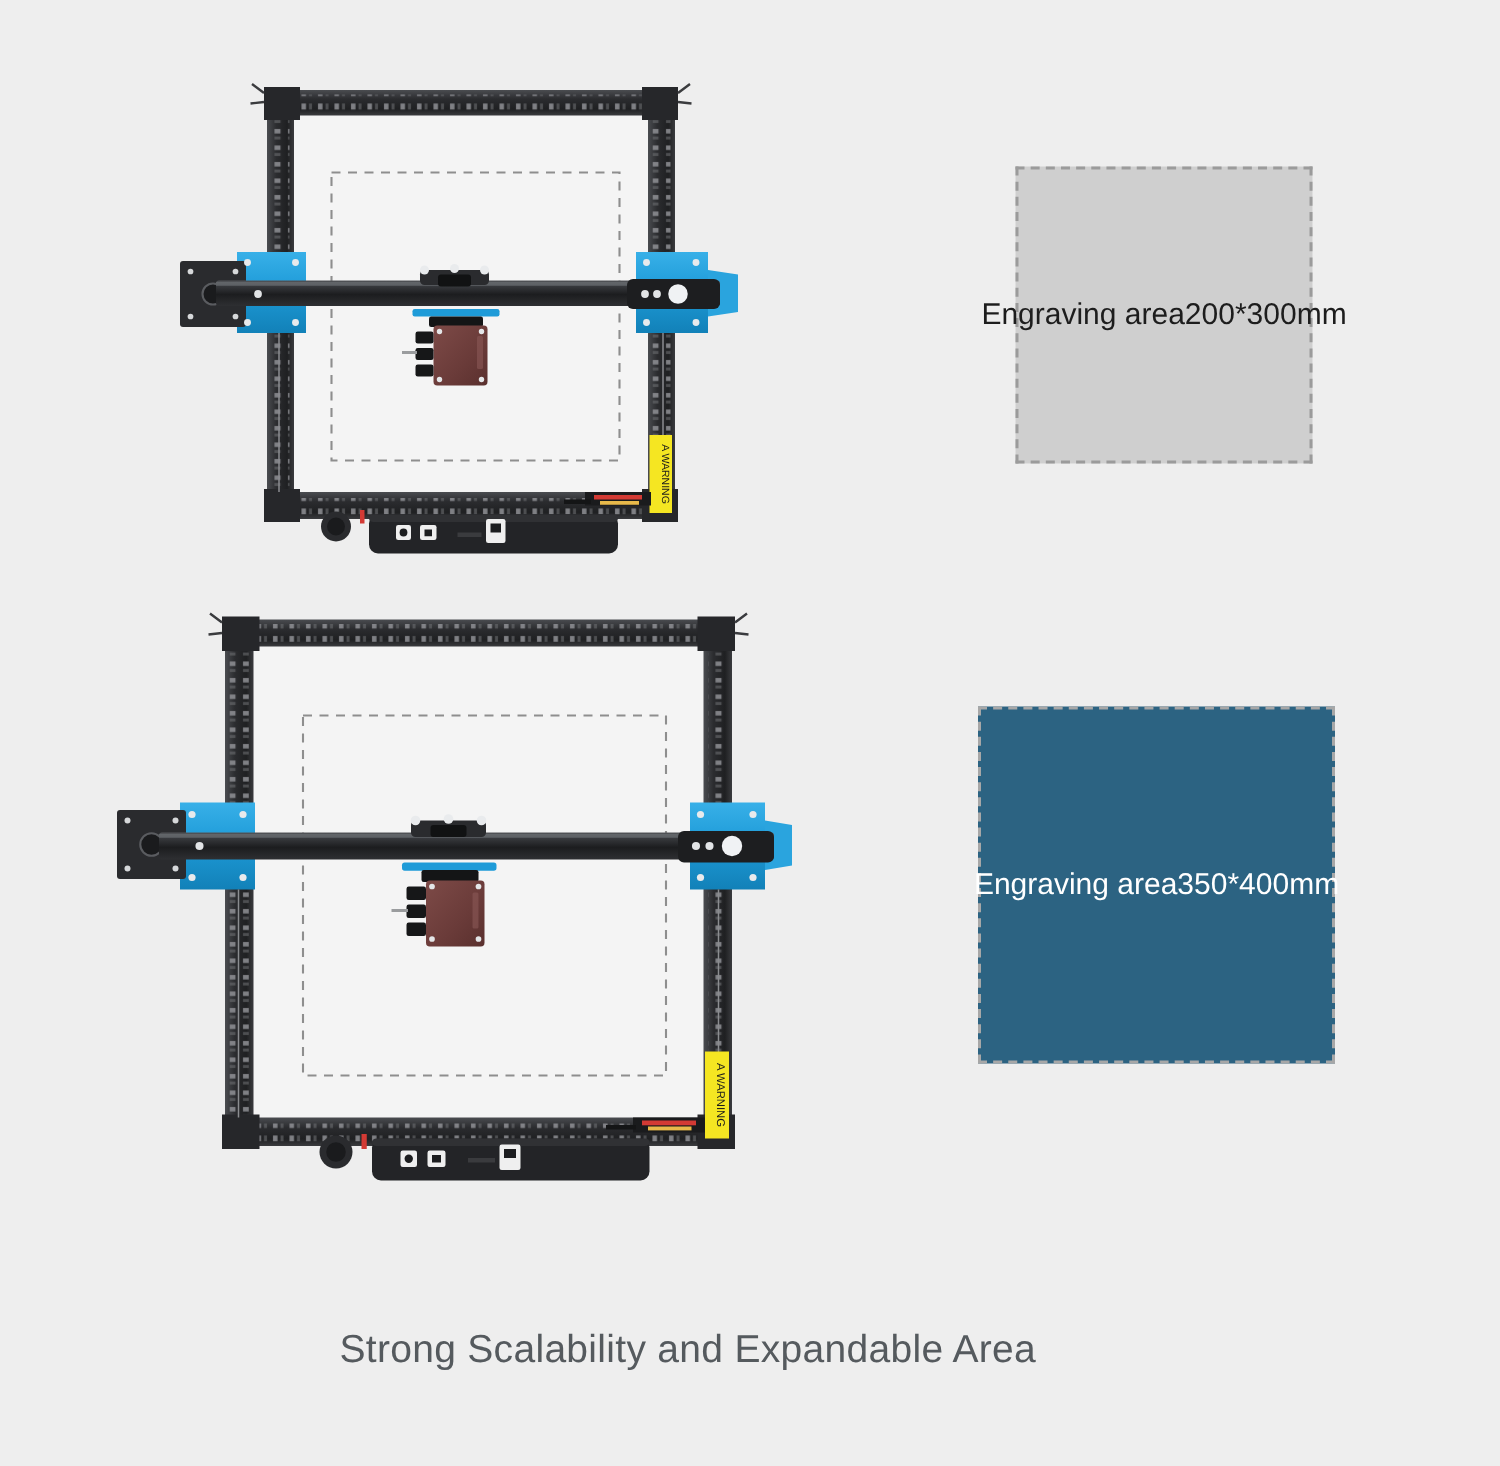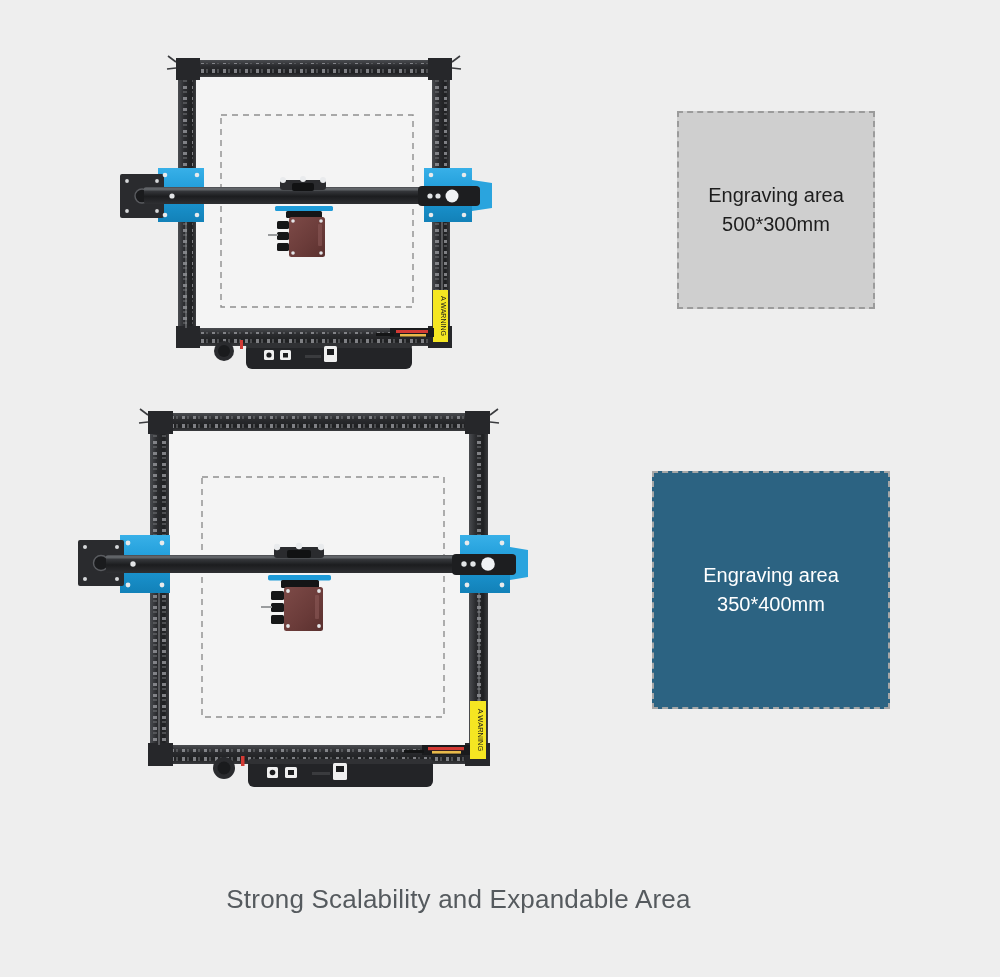--- a/index.html
+++ b/index.html
@@ -20,21 +20,21 @@
     position: absolute;
     inset: 0;
   }
 
   
   .area-box {
     position: absolute;
     box-sizing: border-box;
     border: 2px dashed #9b9b9b;
     display: flex;
-    flex-direction: column;
+    flex-direction: row;
     align-items: center;
     justify-content: center;
     text-align: center;
     line-height: 1.45;
   }
   .area-box .line {
     display: block;
     white-space: nowrap;
   }
 
@@ -417,21 +417,21 @@
         <rect x="218" y="375" width="6" height="5" fill="#1c1d1f"></rect>
         <rect x="242" y="377" width="18" height="3" fill="#3a3b3e"></rect>
         <rect x="263" y="368" width="14" height="17" rx="1.5" fill="#efefef"></rect>
         <rect x="266" y="371" width="8" height="6" fill="#1c1d1f"></rect>
       </g>
     </svg>
   </div>
 
   <div class="area-box" id="area-box-small">
     <span class="line">Engraving area</span>
-    <span class="line">500*300mm</span>
+    <span class="line">200*300mm</span>
   </div>
 
   <div class="area-box" id="area-box-large">
     <span class="line">Engraving area</span>
     <span class="line">350*400mm</span>
   </div>
 
   <div id="caption">Strong Scalability and Expandable Area</div>
 
 </div>

